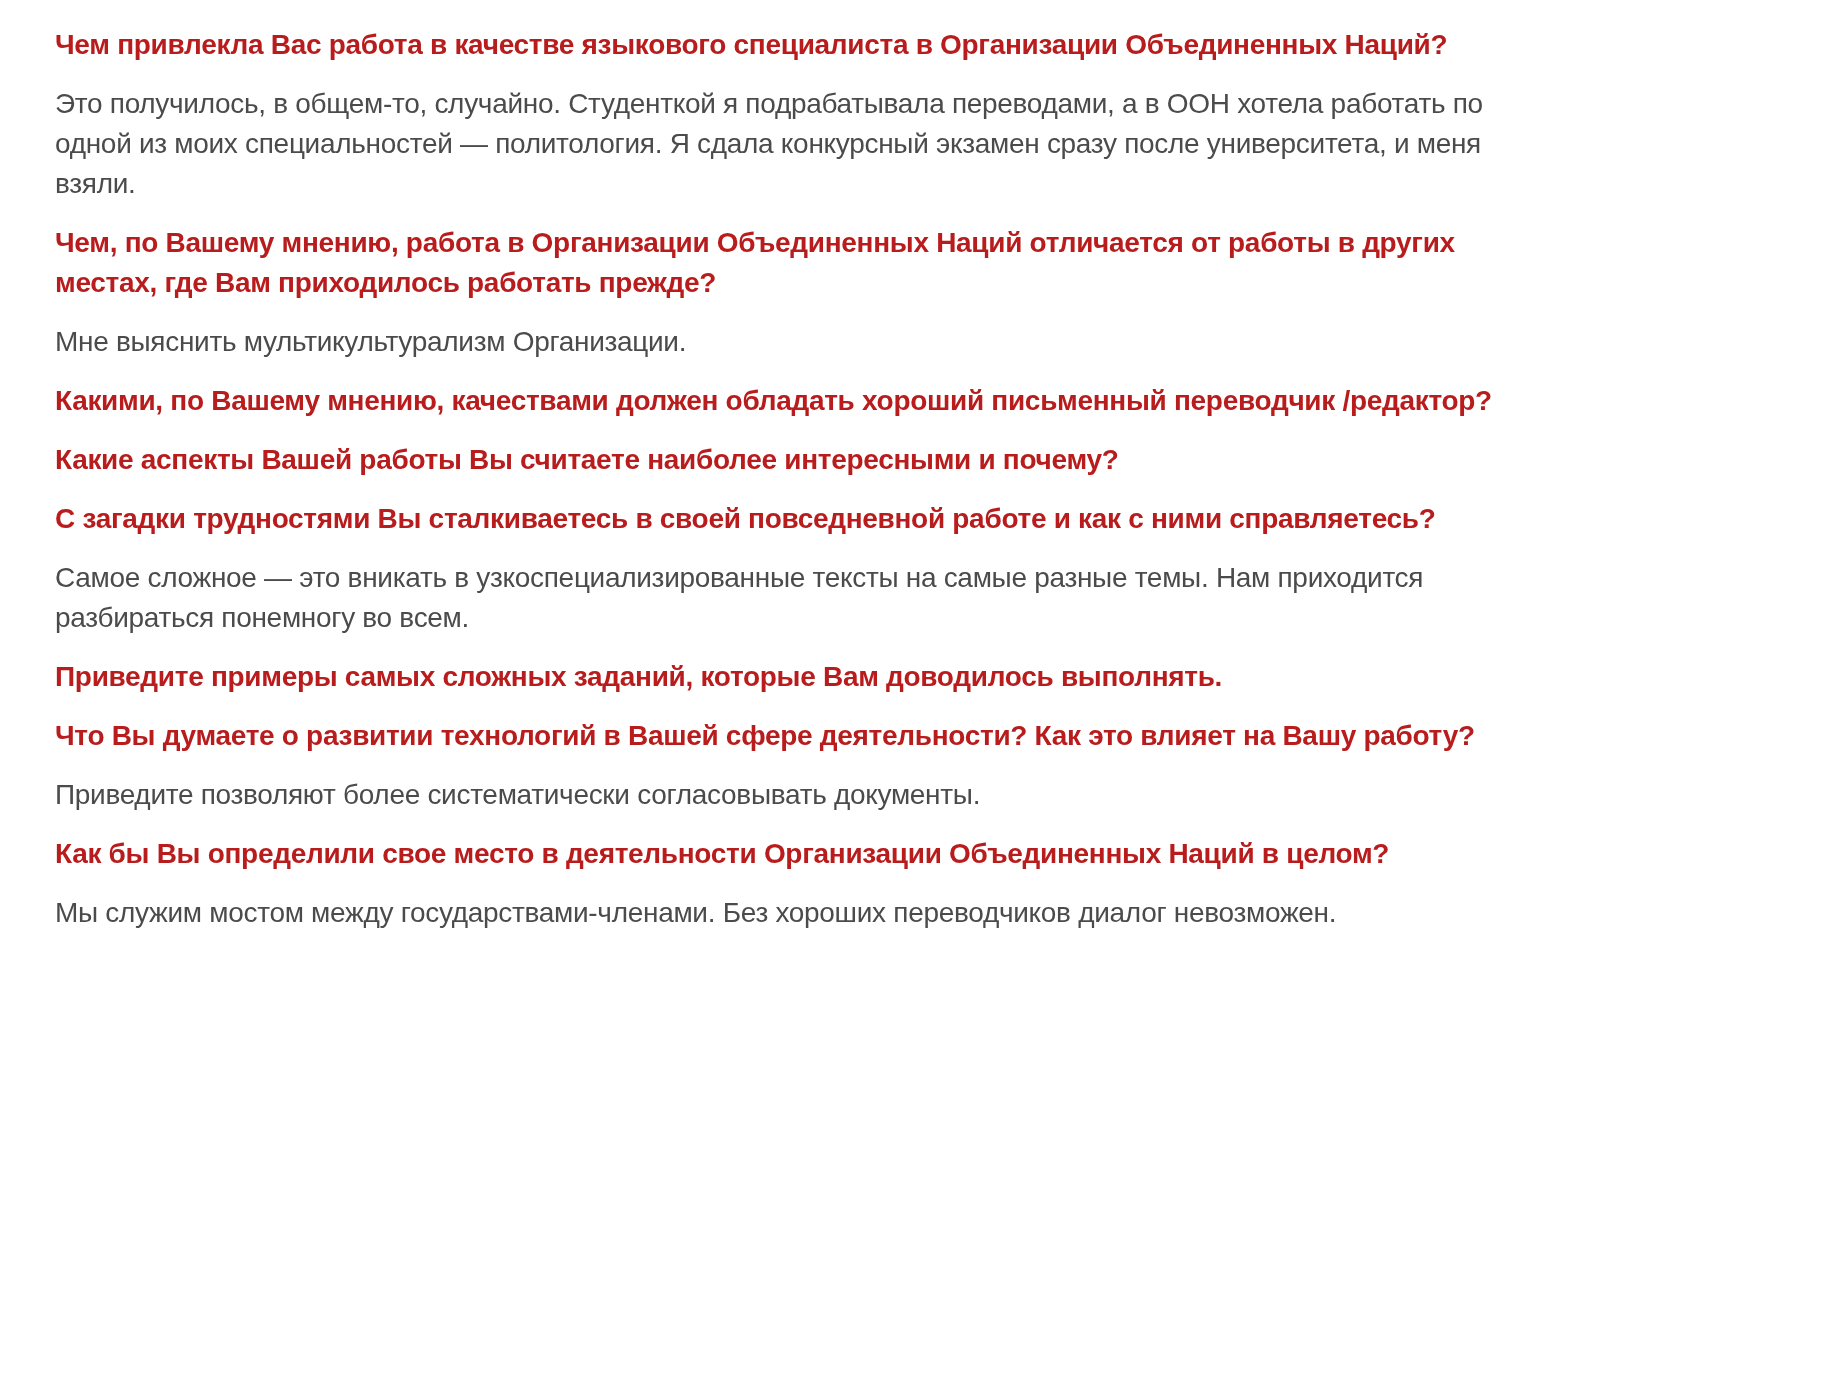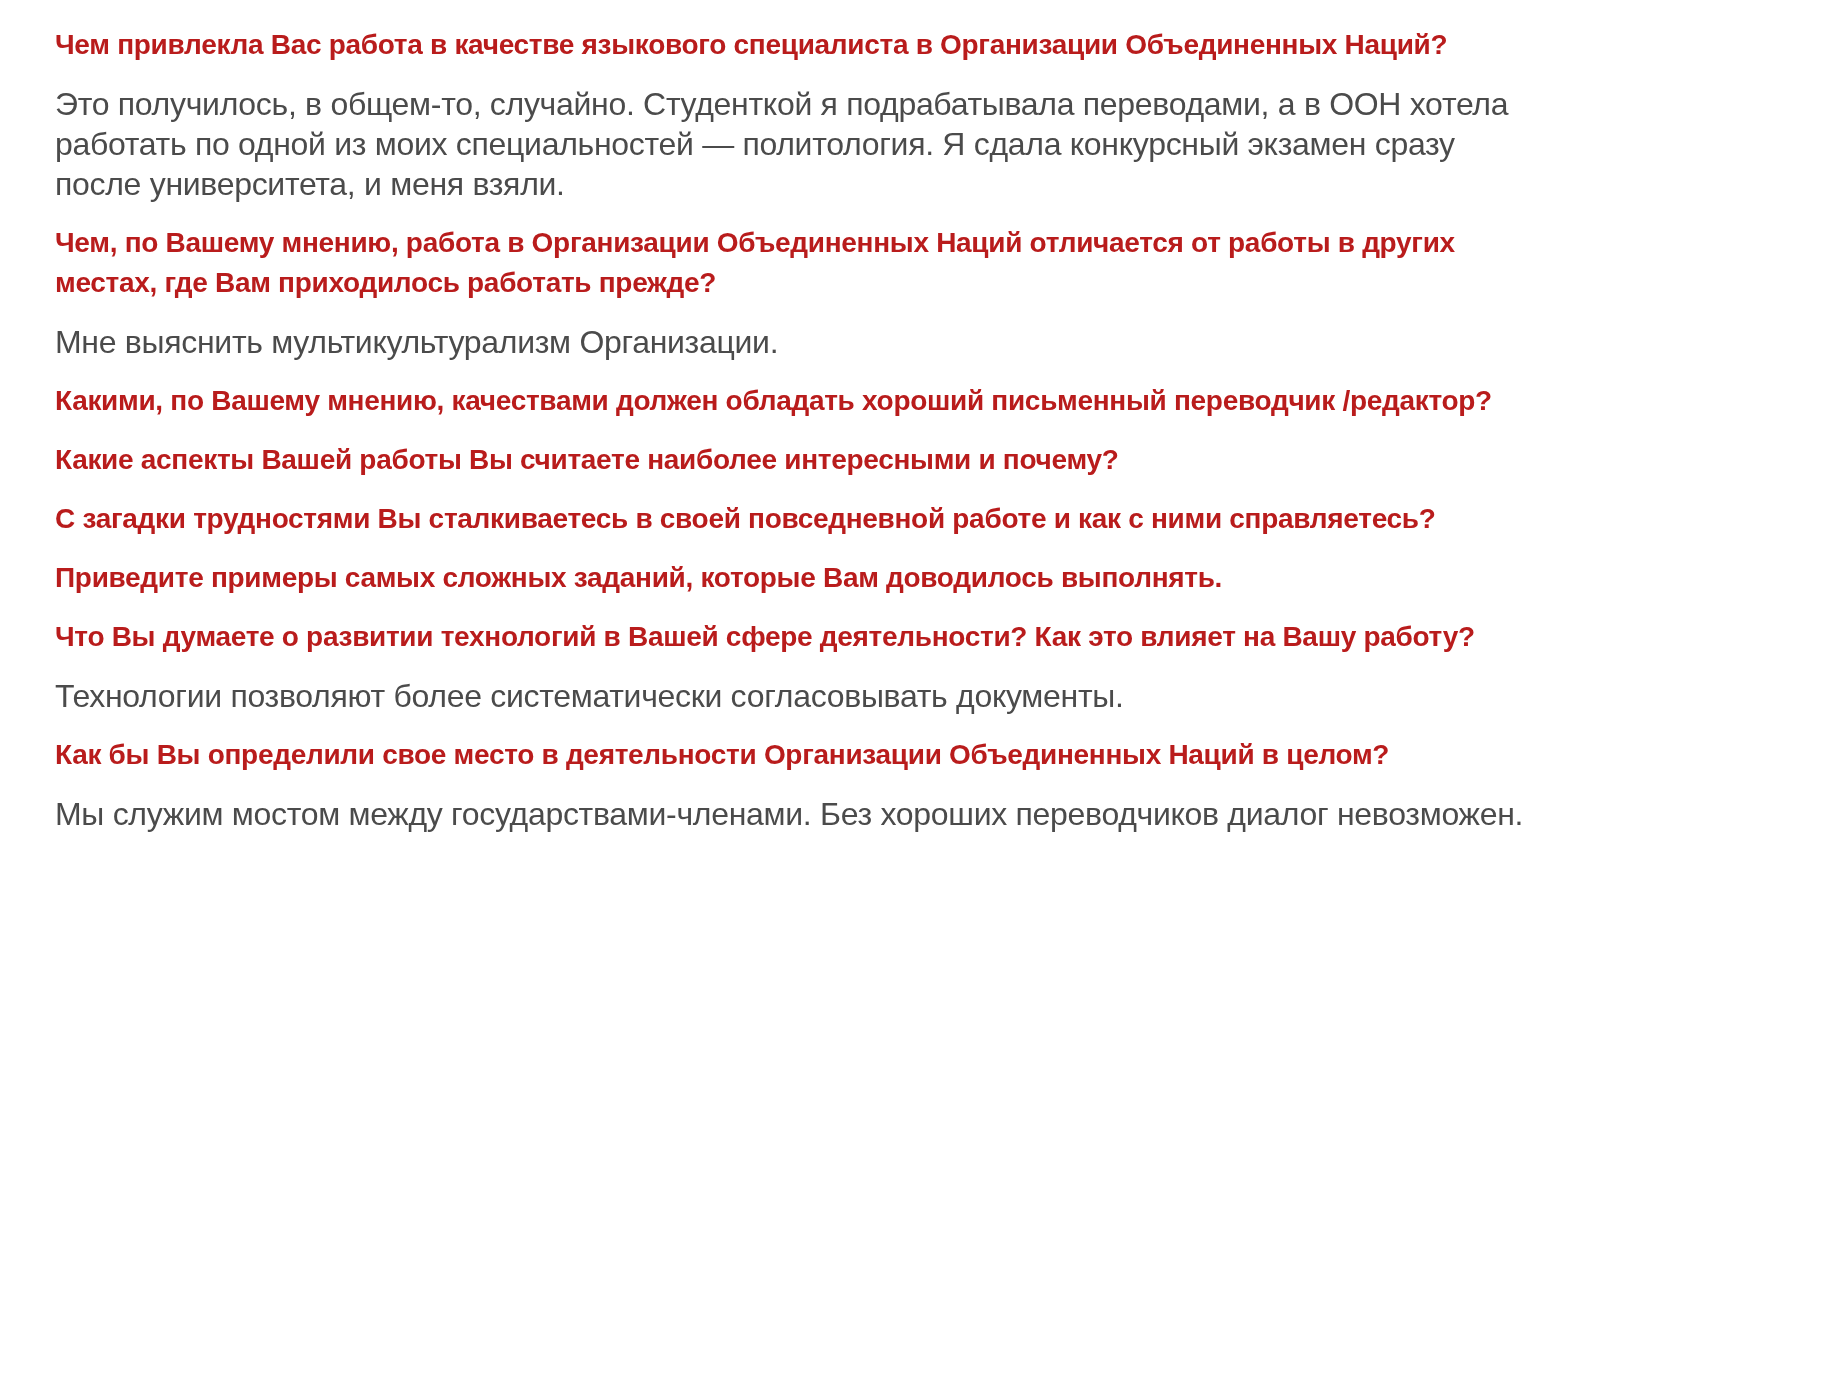--- a/index.html
+++ b/index.html
@@ -21,21 +21,21 @@
   .q {
     margin: 0 0 19px 0;
     font-size: 28px;
     line-height: 40px;
     font-weight: 700;
     color: #b91c1c;
     letter-spacing: -0.3px;
   }
   .a {
     margin: 0 0 19px 0;
-    font-size: 32px;
+    font-size: 28px;
     line-height: 40px;
     font-weight: 400;
     color: #4b4b4b;
     letter-spacing: -0.3px;
   }
 </style>
 </head>
 <body>
 
 <div class="article">
@@ -44,23 +44,24 @@
   <p class="a">Это получилось, в общем-то, случайно. Студенткой я подрабатывала переводами, а в ООН хотела работать по одной из моих специальностей — политология. Я сдала конкурсный экзамен сразу после университета, и меня взяли.</p>
 
   <h3 class="q">Чем, по Вашему мнению, работа в Организации Объединенных Наций отличается от работы в других местах, где Вам приходилось работать прежде?</h3>
   <p class="a">Мне выяснить мультикультурализм Организации.</p>
 
   <h3 class="q">Какими, по Вашему мнению, качествами должен обладать хороший письменный переводчик /редактор?</h3>
 
   <h3 class="q">Какие аспекты Вашей работы Вы считаете наиболее интересными и почему?</h3>
 
   <h3 class="q">С загадки трудностями Вы сталкиваетесь в своей повседневной работе и как с ними справляетесь?</h3>
+  <p class="a">Самое сложное — это вникать в узкоспециализированные тексты на самые разные темы. Нам приходится разбираться понемногу во всем.</p>
 
 
   <h3 class="q">Приведите примеры самых сложных заданий, которые Вам доводилось выполнять.</h3>
 
   <h3 class="q">Что Вы думаете о развитии технологий в Вашей сфере деятельности? Как это влияет на Вашу работу?</h3>
-  <p class="a">Технологии позволяют более систематически согласовывать документы.</p>
+  <p class="a">Приведите позволяют более систематически согласовывать документы.</p>
 
   <h3 class="q">Как бы Вы определили свое место в деятельности Организации Объединенных Наций в целом?</h3>
   <p class="a">Мы служим мостом между государствами-членами. Без хороших переводчиков диалог невозможен.</p>
 
 </div>
 
 </body></html>

